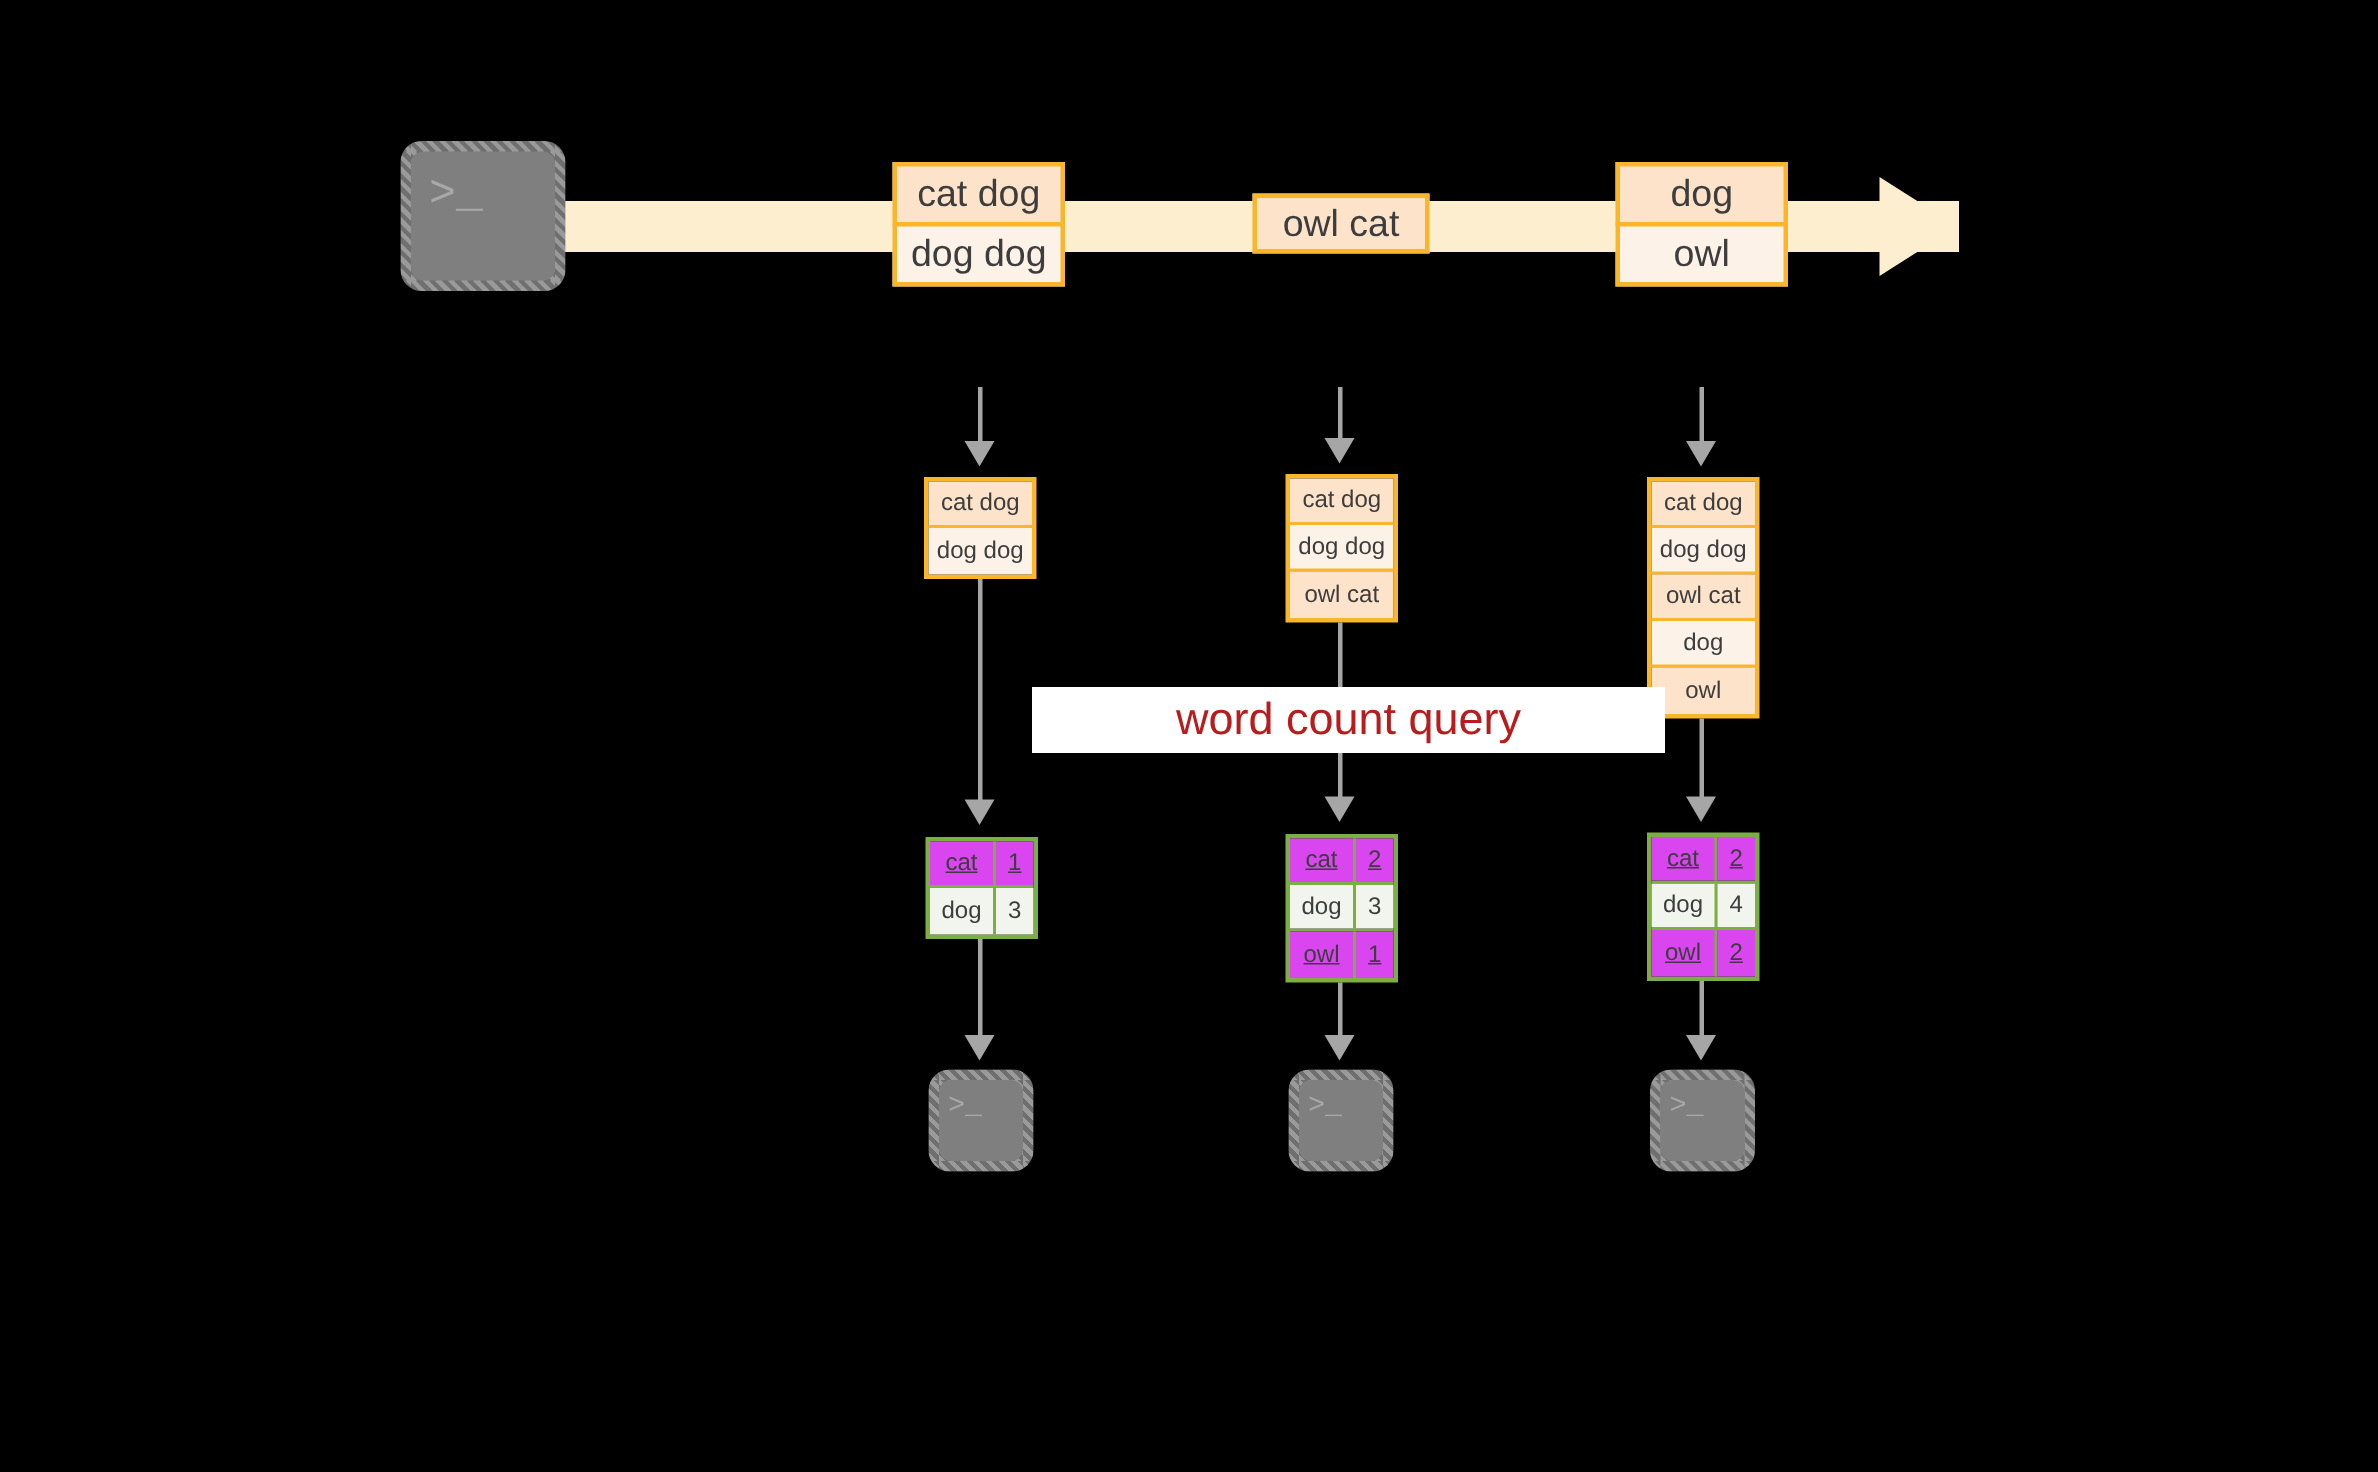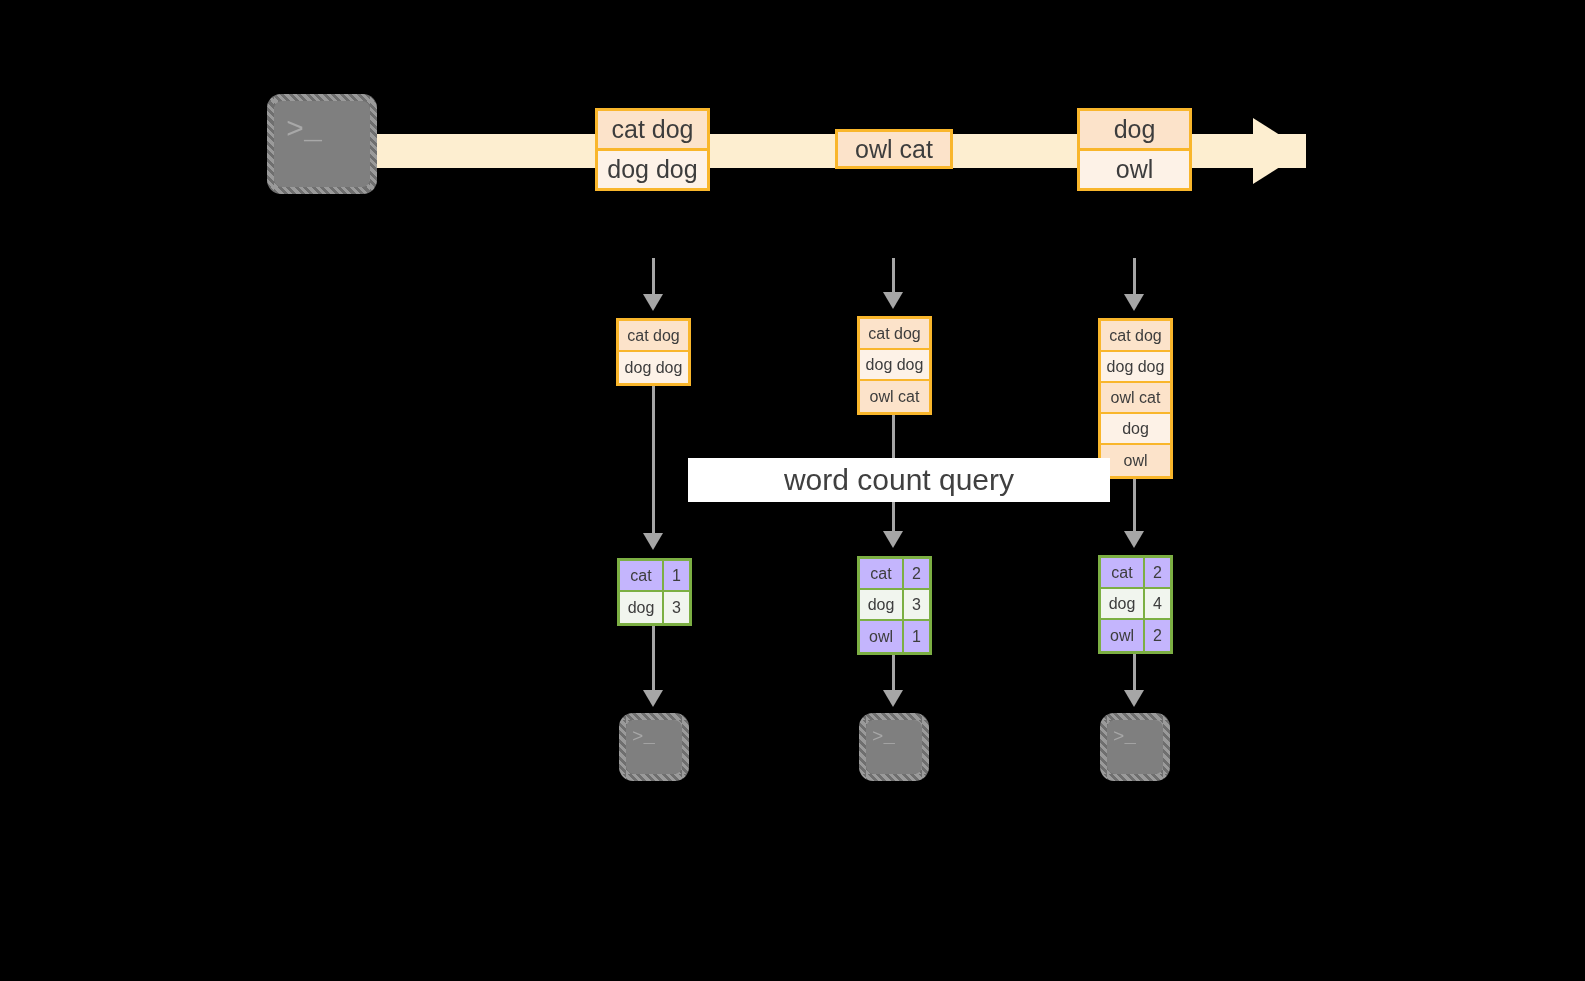--- a/index.html
+++ b/index.html
@@ -105,21 +105,21 @@
     align-items: center;
     justify-content: center;
     color: #3d3d3d;
     font-size: 16px;
   }
   .kv-key {
     width: 44px;
     border-right: 2px solid #7CAF43;
   }
   .kv-val { width: 25px; }
-  .kv-row.fill-a .kv-key, .kv-row.fill-a .kv-val { background: #c4b5fd; }
+  .kv-row.fill-a .kv-key, .kv-row.fill-a .kv-val { background: #d946ef; text-decoration: underline; }
   .kv-row.fill-b .kv-key, .kv-row.fill-b .kv-val { background: #F1F5EE; }
   
   .conn {
     position: absolute;
     background: #A6A6A6;
     width: 3px;
   }
   .conn.dashed {
     background: transparent;
     border-left: 3px solid #A6A6A6;
@@ -130,21 +130,21 @@
     width: 0;
     height: 0;
     border-left: 10px solid transparent;
     border-right: 10px solid transparent;
     border-top: 17px solid #A6A6A6;
   }
   
   .query-label {
     position: absolute;
     background: #FFFFFF;
-    color: #404040;
+    color: #b91c1c;
     font-size: 30px;
     display: flex;
     align-items: center;
     justify-content: center;
     white-space: nowrap;
   }
 </style>
 </head>
 <body>
 

